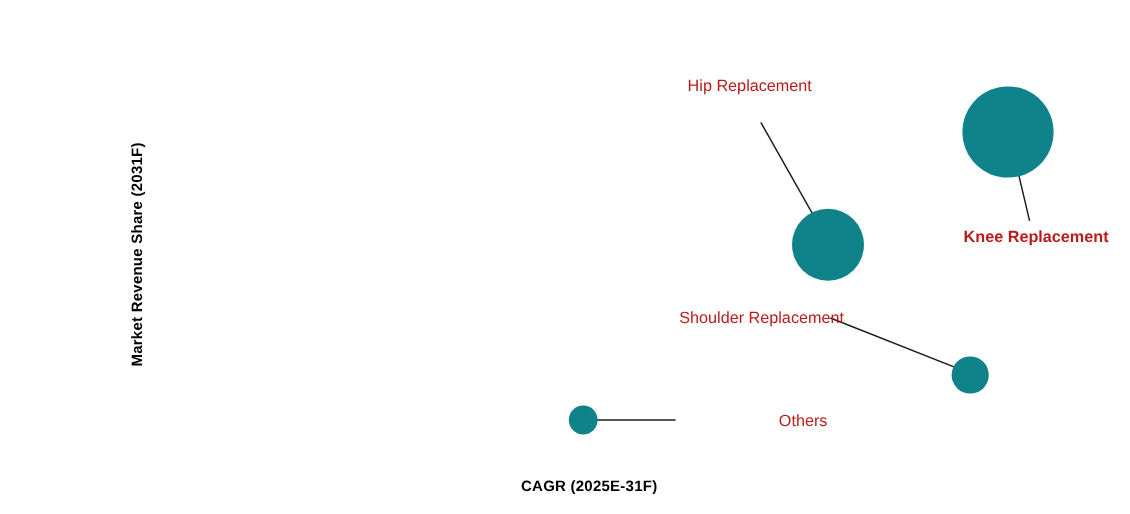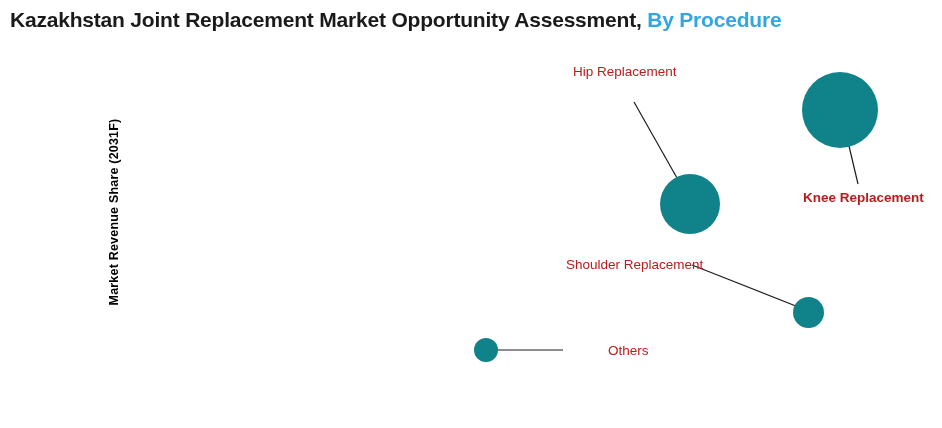--- a/index.html
+++ b/index.html
@@ -98,42 +98,39 @@
     color: #b91c1c;
     white-space: nowrap;
     font-weight: 400;
   }
 </style>
 </head>
 <body>
 
 <div id="chart-root">
 
-  <div class="chart-title">
-    <span>Kazakhstan Joint Replacement Market Opportunity Assessment,</span>
-    <span class="title-accent">By Procedure</span>
-  </div>
 
   <div class="axis-title-y">Market Revenue Share (2031F)</div>
 
+  <div class="axis-title-x">CAGR (2025E-31F)</div>
 
   <div class="plot-area">
     <svg class="leader-svg" viewBox="0 0 942 428" xmlns="http://www.w3.org/2000/svg">
         <line x1="840" y1="108" x2="858" y2="184" stroke="#1c1c1c" stroke-width="1.2"></line>
         <line x1="634" y1="102" x2="694" y2="208" stroke="#1c1c1c" stroke-width="1.2"></line>
         <line x1="692" y1="265" x2="816" y2="314" stroke="#1c1c1c" stroke-width="1.2"></line>
         <line x1="486" y1="350" x2="563" y2="350" stroke="#1c1c1c" stroke-width="1.2"></line>
       </svg>
     <div id="bubble-layer">
         <div class="bubble" title="Knee Replacement" style="width: 76px; height: 76px; left: 802px; top: 72px; background: rgb(16, 130, 137);"></div>
         <div class="bubble" title="Hip Replacement" style="width: 60px; height: 60px; left: 660px; top: 174px; background: rgb(16, 130, 137);"></div>
         <div class="bubble" title="Shoulder Replacement" style="width: 31px; height: 31px; left: 792.5px; top: 296.5px; background: rgb(16, 130, 137);"></div>
         <div class="bubble" title="Others" style="width: 24px; height: 24px; left: 474px; top: 338px; background: rgb(16, 130, 137);"></div>
       </div>
     <div id="label-layer">
         <div class="point-label" style="left: 803px; top: 190px; font-weight: bold;">Knee Replacement</div>
         <div class="point-label" style="left: 573px; top: 64px;">Hip Replacement</div>
         <div class="point-label" style="left: 527px; top: 257px; margin-left: 39px;">Shoulder Replacement</div>
-        <div class="point-label" style="left: 608px; top: 343px;">Others</div>
+        <div class="point-label" style="left: 649px; top: 343px;">Others</div>
       </div>
   </div>
 
 </div>
 
 </body></html>

